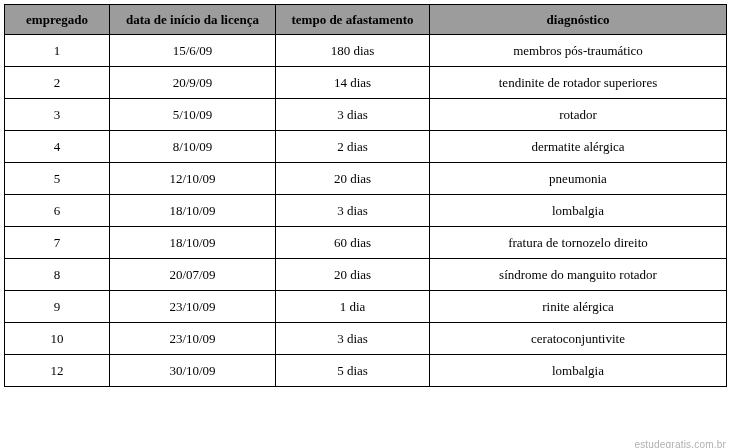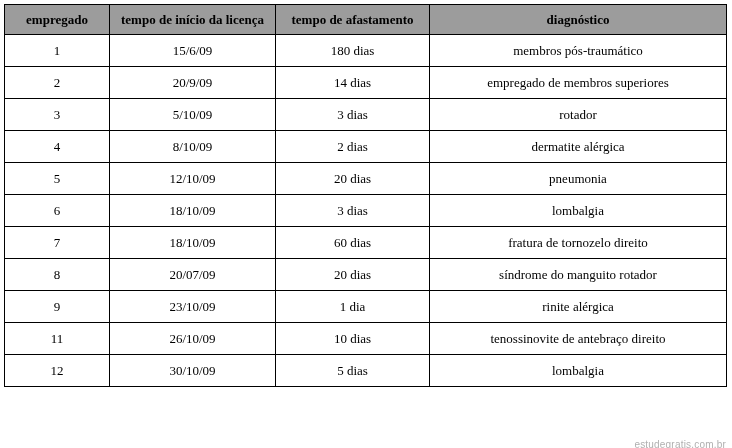--- a/index.html
+++ b/index.html
@@ -72,37 +72,37 @@
   <table class="data-table">
     <colgroup>
       <col class="c0">
       <col class="c1">
       <col class="c2">
       <col class="c3">
     </colgroup>
     <thead>
       <tr>
         <th>empregado</th>
-        <th>tempo de início da licença</th>
+        <th>data de início da licença</th>
         <th>tempo de afastamento</th>
         <th>diagnóstico</th>
       </tr>
     </thead>
     <tbody>
       <tr>
         <td>1</td>
         <td>15/6/09</td>
         <td>180 dias</td>
         <td>membros pós-traumático</td>
       </tr>
       <tr>
         <td>2</td>
         <td>20/9/09</td>
         <td>14 dias</td>
-        <td>empregado de membros superiores</td>
+        <td>tendinite de rotador superiores</td>
       </tr>
       <tr>
         <td>3</td>
         <td>5/10/09</td>
         <td>3 dias</td>
         <td>rotador</td>
       </tr>
       <tr>
         <td>4</td>
         <td>8/10/09</td>
@@ -133,24 +133,24 @@
         <td>20 dias</td>
         <td>síndrome do manguito rotador</td>
       </tr>
       <tr>
         <td>9</td>
         <td>23/10/09</td>
         <td>1 dia</td>
         <td>rinite alérgica</td>
       </tr>
       <tr>
-        <td>11</td>
-        <td>26/10/09</td>
-        <td>10 dias</td>
-        <td>tenossinovite de antebraço direito</td>
+        <td>10</td>
+        <td>23/10/09</td>
+        <td>3 dias</td>
+        <td>ceratoconjuntivite</td>
       </tr>
       <tr>
         <td>12</td>
         <td>30/10/09</td>
         <td>5 dias</td>
         <td>lombalgia</td>
       </tr>
     </tbody>
   </table>
 

